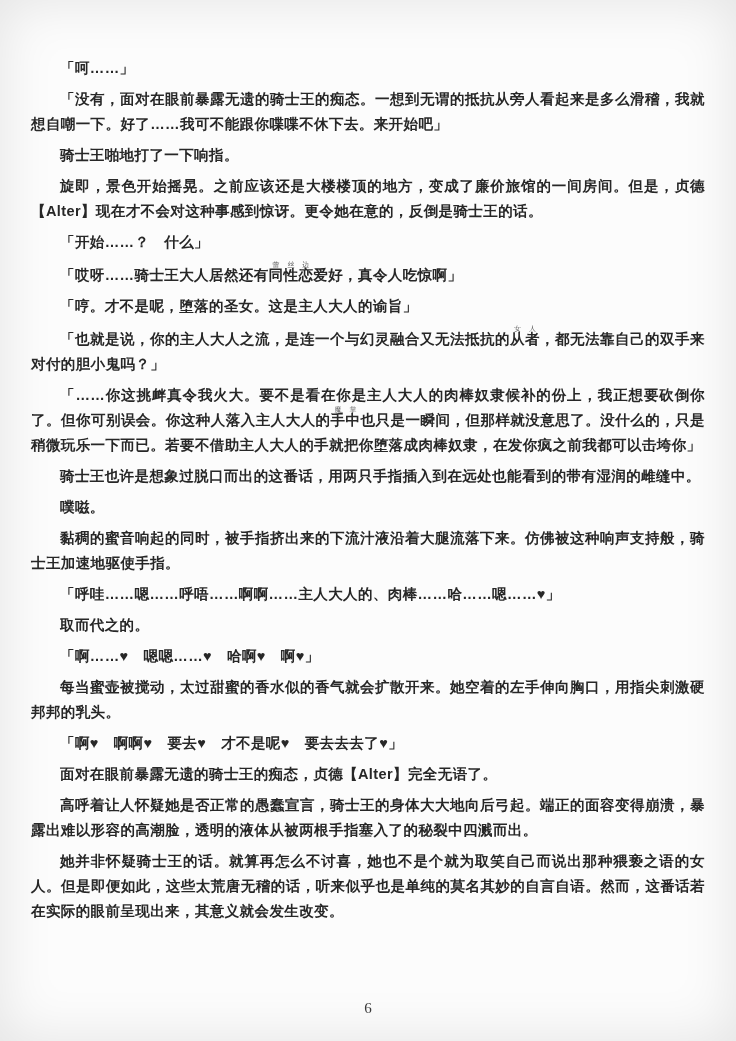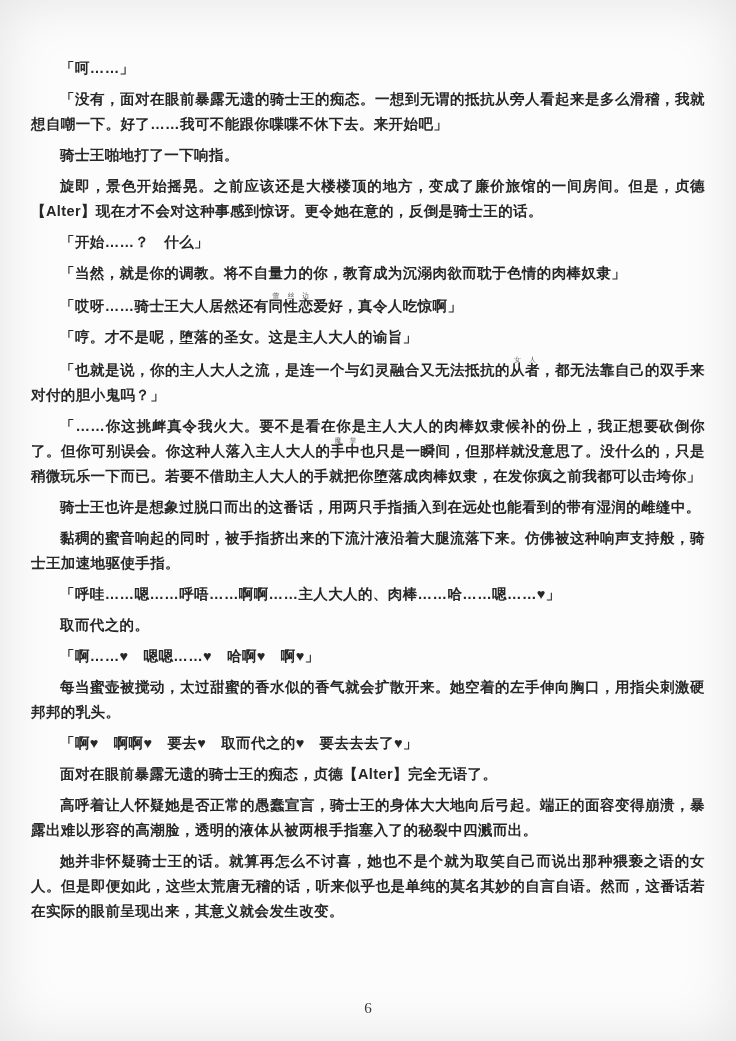--- a/index.html
+++ b/index.html
@@ -49,30 +49,30 @@
 </head>
 <body>
 
 <main class="page">
   <div class="text-body" id="paragraphs">
       <p>「呵……」</p>
       <p>「没有，面对在眼前暴露无遗的骑士王的痴态。一想到无谓的抵抗从旁人看起来是多么滑稽，我就想自嘲一下。好了……我可不能跟你喋喋不休下去。来开始吧」</p>
       <p>骑士王啪地打了一下响指。</p>
       <p>旋即，景色开始摇晃。之前应该还是大楼楼顶的地方，变成了廉价旅馆的一间房间。但是，贞德【Alter】现在才不会对这种事感到惊讶。更令她在意的，反倒是骑士王的话。</p>
       <p>「开始……？　什么」</p>
-      <p>「当然，就是你的调教。将不自量力的你，教育成为沉溺肉欲而耽于色情的肉棒奴隶」</p>
       <p>「哎呀……骑士王大人居然还有<ruby>同性恋<rt>蕾丝边</rt></ruby>爱好，真令人吃惊啊」</p>
       <p>「哼。才不是呢，堕落的圣女。这是主人大人的谕旨」</p>
       <p>「也就是说，你的主人大人之流，是连一个与幻灵融合又无法抵抗的<ruby>从者<rt>女人</rt></ruby>，都无法靠自己的双手来对付的胆小鬼吗？」</p>
       <p>「……你这挑衅真令我火大。要不是看在你是主人大人的肉棒奴隶候补的份上，我正想要砍倒你了。但你可别误会。你这种人落入主人大人的<ruby>手中<rt>魔掌</rt></ruby>也只是一瞬间，但那样就没意思了。没什么的，只是稍微玩乐一下而已。若要不借助主人大人的手就把你堕落成肉棒奴隶，在发你疯之前我都可以击垮你」</p>
       <p>骑士王也许是想象过脱口而出的这番话，用两只手指插入到在远处也能看到的带有湿润的雌缝中。</p>
+      <p>噗嗞。</p>
       <p>黏稠的蜜音响起的同时，被手指挤出来的下流汁液沿着大腿流落下来。仿佛被这种响声支持般，骑士王加速地驱使手指。</p>
       <p>「呼哇……嗯……呼唔……啊啊……主人大人的、肉棒……哈……嗯……♥」</p>
       <p>取而代之的。</p>
       <p>「啊……♥　嗯嗯……♥　哈啊♥　啊♥」</p>
       <p>每当蜜壶被搅动，太过甜蜜的香水似的香气就会扩散开来。她空着的左手伸向胸口，用指尖刺激硬邦邦的乳头。</p>
-      <p>「啊♥　啊啊♥　要去♥　取而代之的♥　要去去去了♥」</p>
+      <p>「啊♥　啊啊♥　要去♥　才不是呢♥　要去去去了♥」</p>
       <p>面对在眼前暴露无遗的骑士王的痴态，贞德【Alter】完全无语了。</p>
       <p>高呼着让人怀疑她是否正常的愚蠢宣言，骑士王的身体大大地向后弓起。端正的面容变得崩溃，暴露出难以形容的高潮脸，透明的液体从被两根手指塞入了的秘裂中四溅而出。</p>
       <p>她并非怀疑骑士王的话。就算再怎么不讨喜，她也不是个就为取笑自己而说出那种猥亵之语的女人。但是即便如此，这些太荒唐无稽的话，听来似乎也是单纯的莫名其妙的自言自语。然而，这番话若在实际的眼前呈现出来，其意义就会发生改变。</p>
     </div>
   <div class="page-number">6</div>
 </main>
 
 </body></html>

